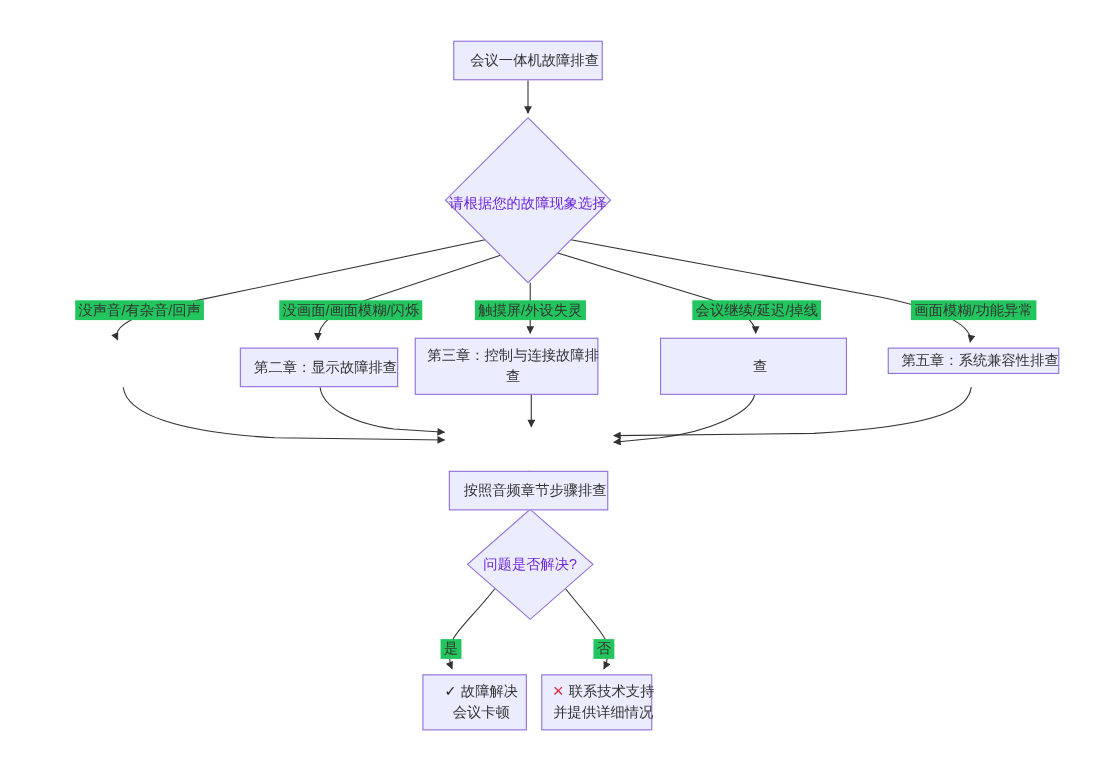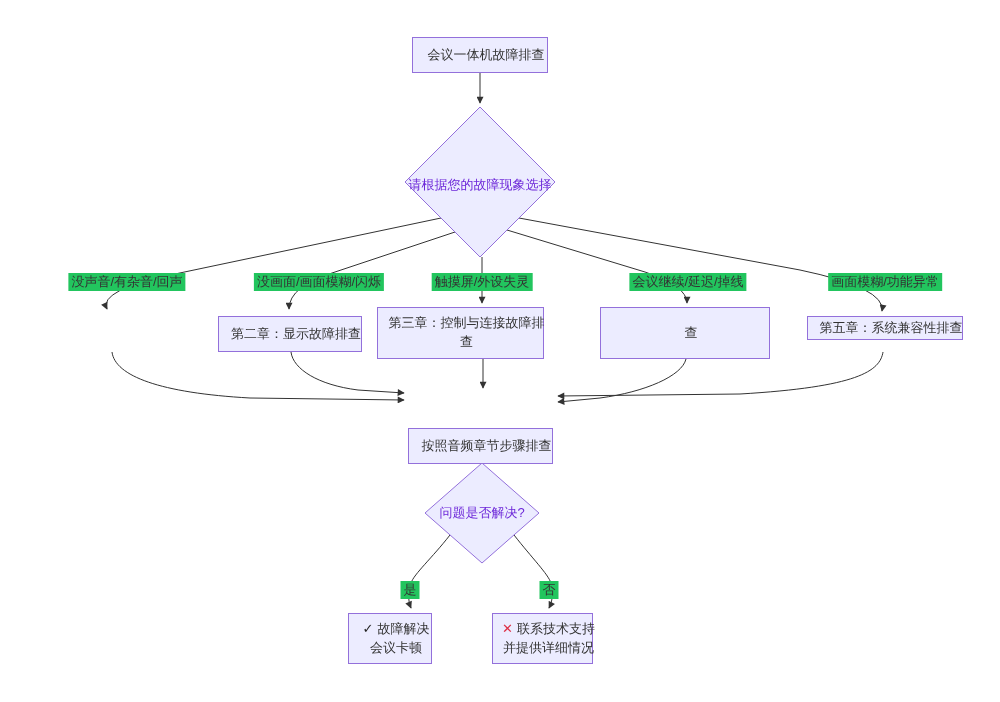--- a/index.html
+++ b/index.html
@@ -91,21 +91,21 @@
   </div>
 
   <div class="rect-node" style="left:408px;top:392px;width:145px;height:36px;margin-top:36px;">
     <span class="node-line">按照音频章节步骤排查</span>
   </div>
 
   <div class="diamond-text" style="left:422px;top:500px;width:120px;height:26px;">
     <span>问题是否解决?</span>
   </div>
 
-  <div class="rect-node" style="left:348px;top:613px;width:84px;height:51px;">
+  <div class="rect-node" style="left:384px;top:613px;width:95px;height:51px;">
     <span class="node-line"><span class="check">✓</span><span>故障解决</span></span>
     <span class="node-line">会议卡顿</span>
   </div>
 
   <div class="rect-node" style="left:492px;top:613px;width:101px;height:51px;">
     <span class="node-line"><span class="cross">✕</span><span>联系技术支持</span></span>
     <span class="node-line">并提供详细情况</span>
   </div>
 
   <div class="edge-label" style="left:127px;top:282px;">没声音/有杂音/回声</div>

